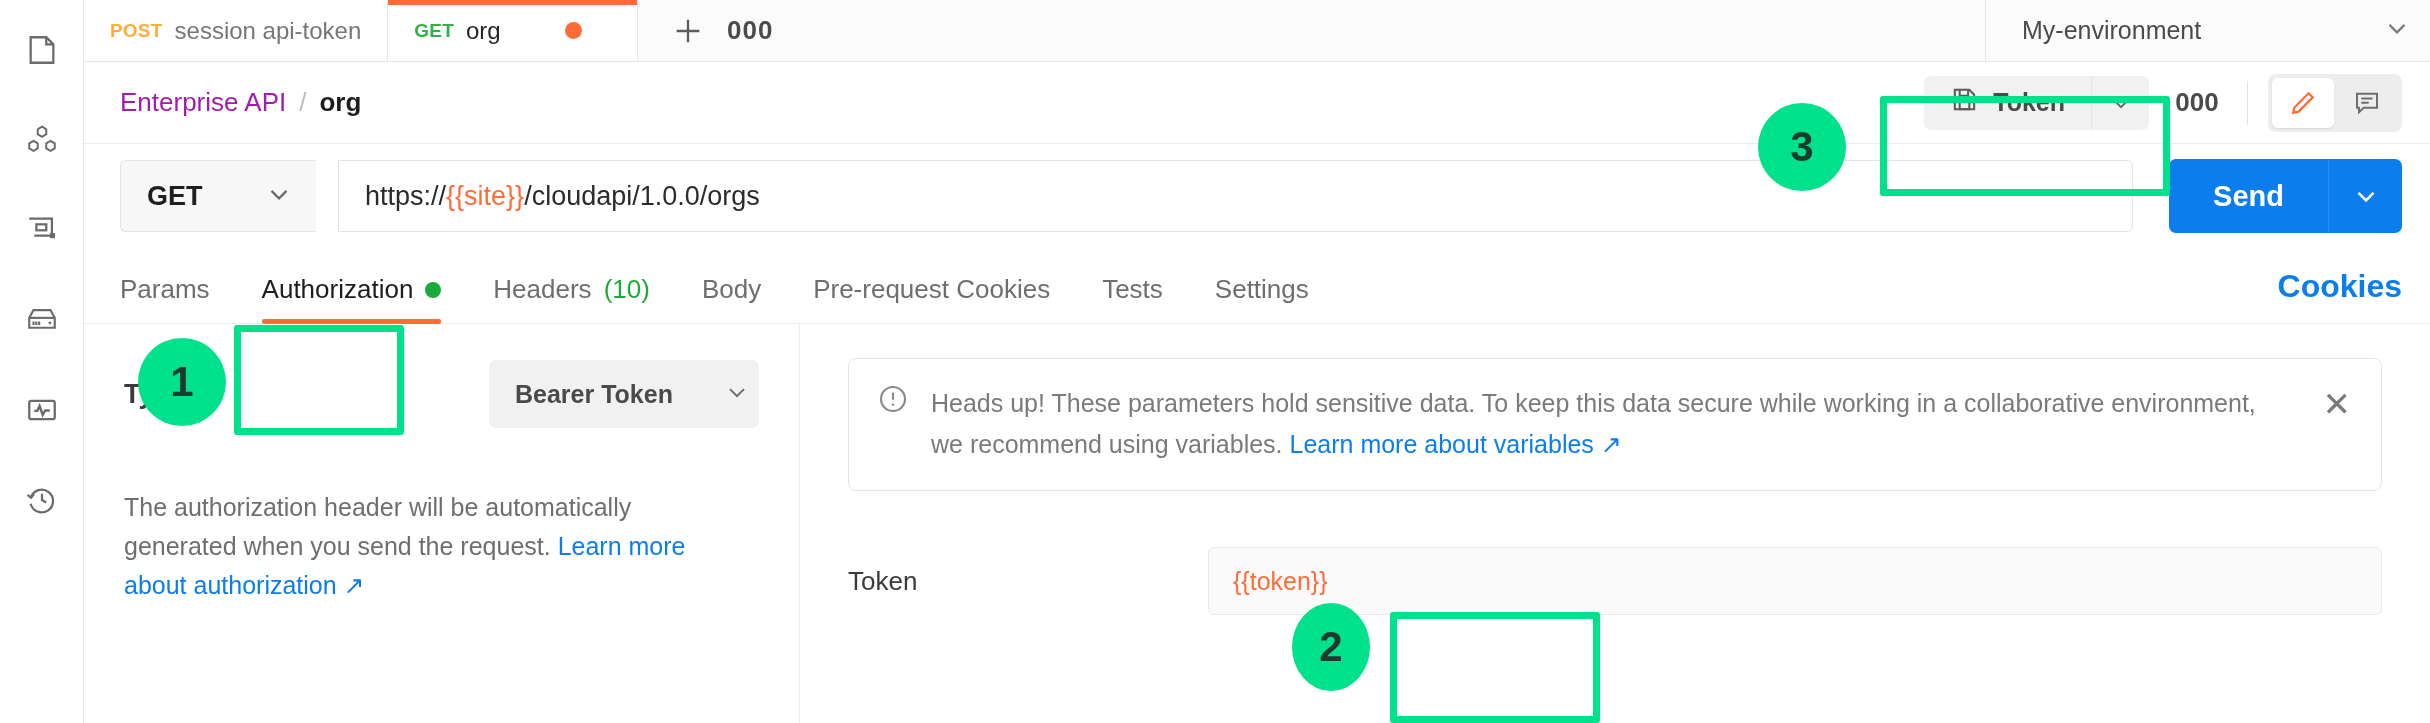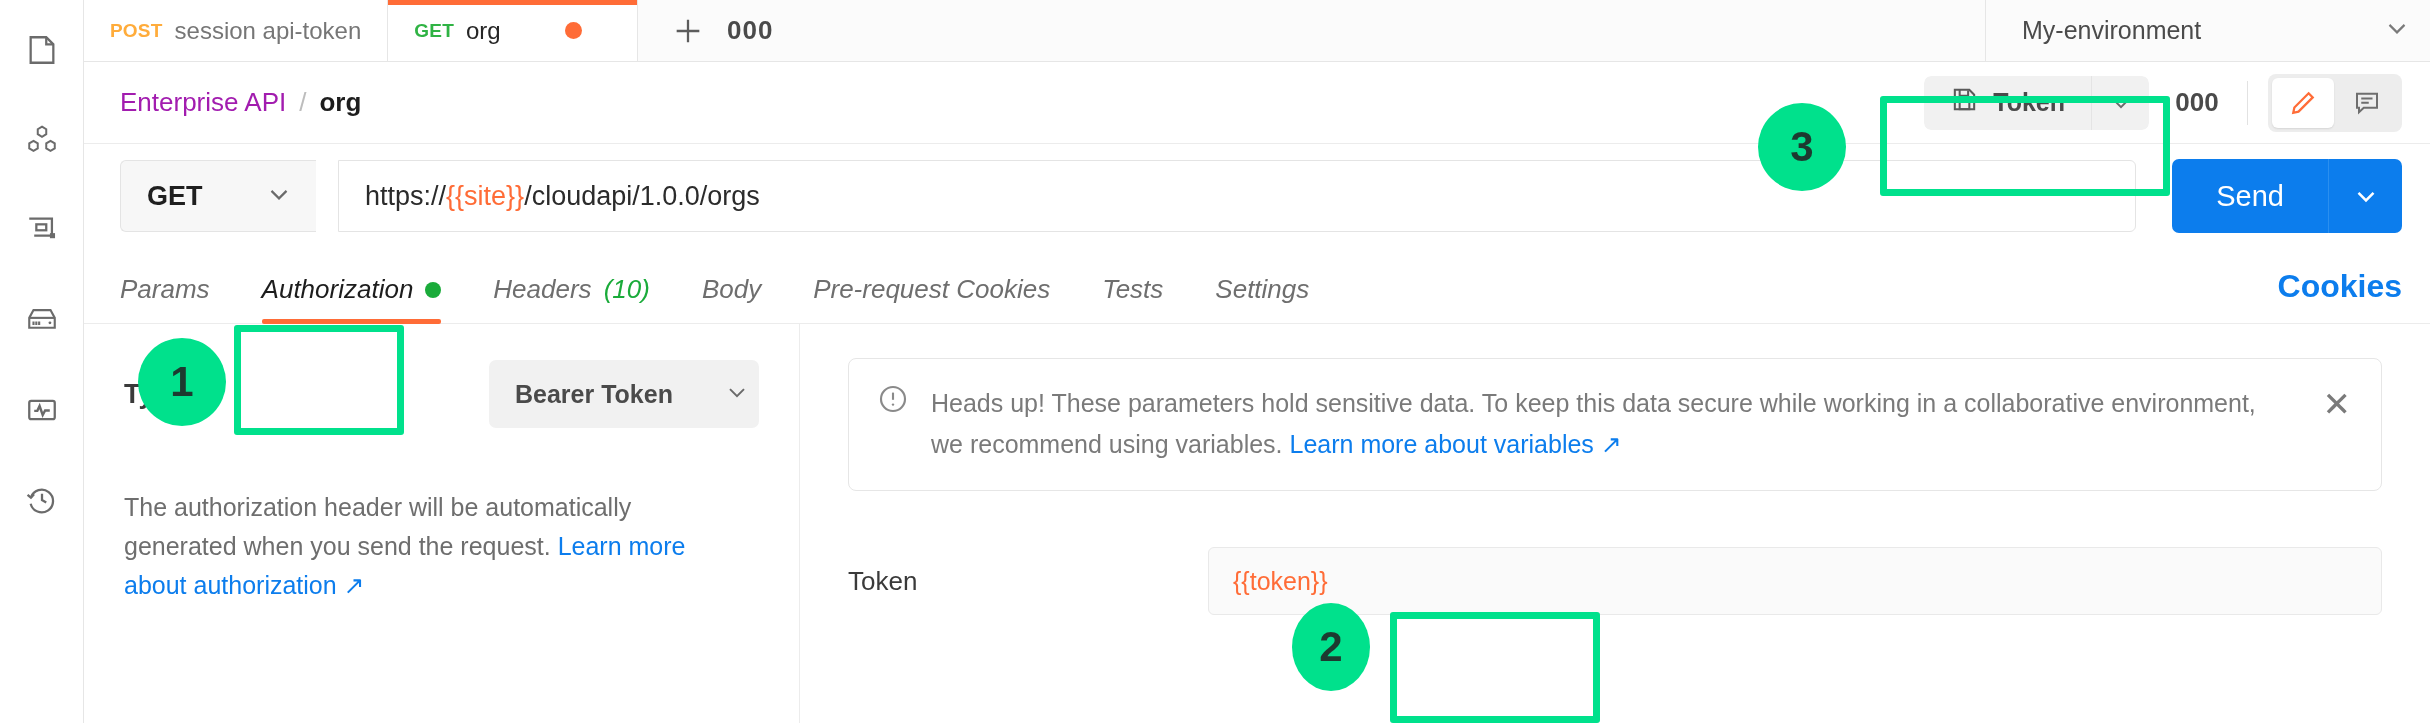--- a/index.html
+++ b/index.html
@@ -140,42 +140,42 @@
   .url-box {
     flex: 1 1 auto; height: 72px; background: #ffffff;
     border: 1px solid #e4e4e4; border-radius: 0 6px 6px 0;
     display: flex; align-items: center; padding: 0 26px;
     font-size: 27px; color: #2b2b2b; min-width: 0;
     white-space: nowrap; overflow: hidden;
   }
   .var { color: #ff6c37; }
   .send-group { display: flex; align-items: stretch; margin-left: 14px; }
   .send-btn {
-    background: #0c7ded; color: #ffffff; font-size: 29px; font-weight: 400;
+    background: #0c7ded; color: #ffffff; font-size: 29px; font-weight: 700;
     height: 74px; display: flex; align-items: center; padding: 0 44px;
     border-radius: 7px 0 0 7px; cursor: pointer;
   }
   .send-caret {
     background: #0c7ded; width: 74px; height: 74px;
     display: flex; align-items: center; justify-content: center;
     border-radius: 0 7px 7px 0; border-left: 1px solid #2a8ff0; cursor: pointer;
   }
 
   
   .sectabs {
     height: 76px; flex: 0 0 76px;
     display: flex; align-items: flex-end;
     padding: 0 28px 0 36px;
     border-bottom: 1px solid #ececec;
     position: relative;
   }
   .sectab {
     position: relative; display: flex; align-items: center; gap: 12px;
     font-size: 26px; color: #6e6e6e; padding: 0 0 18px 0;
-    margin-right: 52px; cursor: pointer; white-space: nowrap; font-style: italic;
+    margin-right: 52px; cursor: pointer; white-space: nowrap;
   }
   .sectab.active { color: #1d1d1d; }
   .sectab.active::after {
     content: ""; position: absolute; left: 0; right: 0; bottom: -1px;
     height: 5px; background: #ff6c37; border-radius: 2px;
   }
   .green-dot { width: 16px; height: 16px; border-radius: 50%; background: #1aab3a; }
   .count { color: #1aab3a; }
   .sectabs-spacer { flex: 1 1 auto; }
   .cookies-link {

